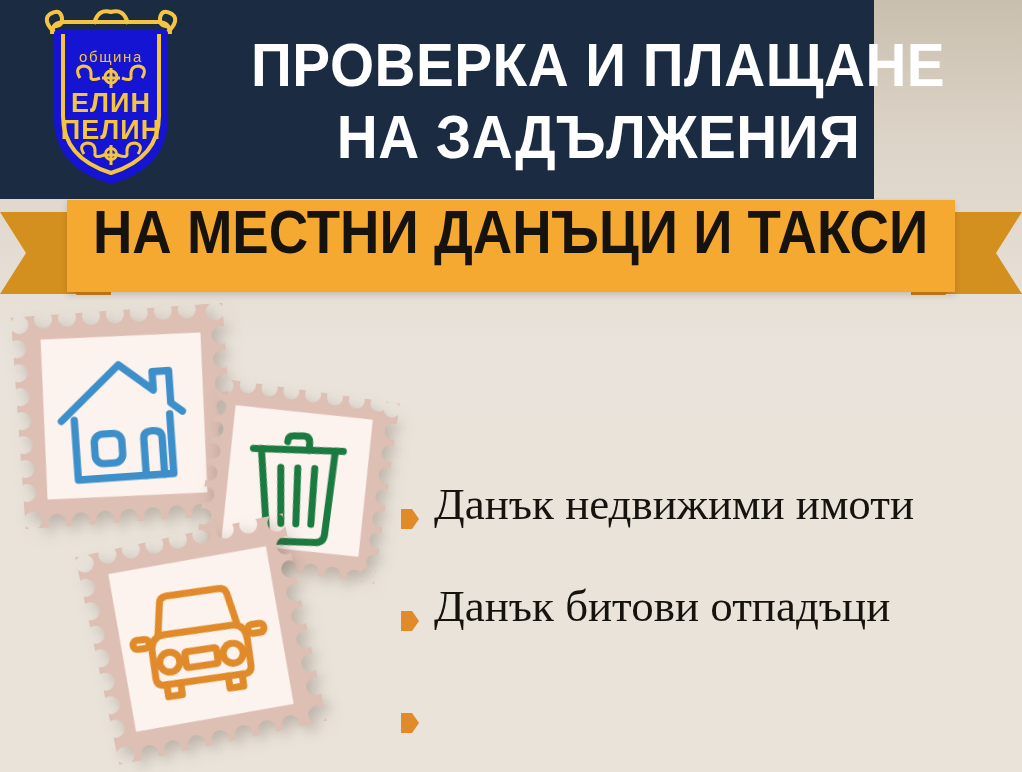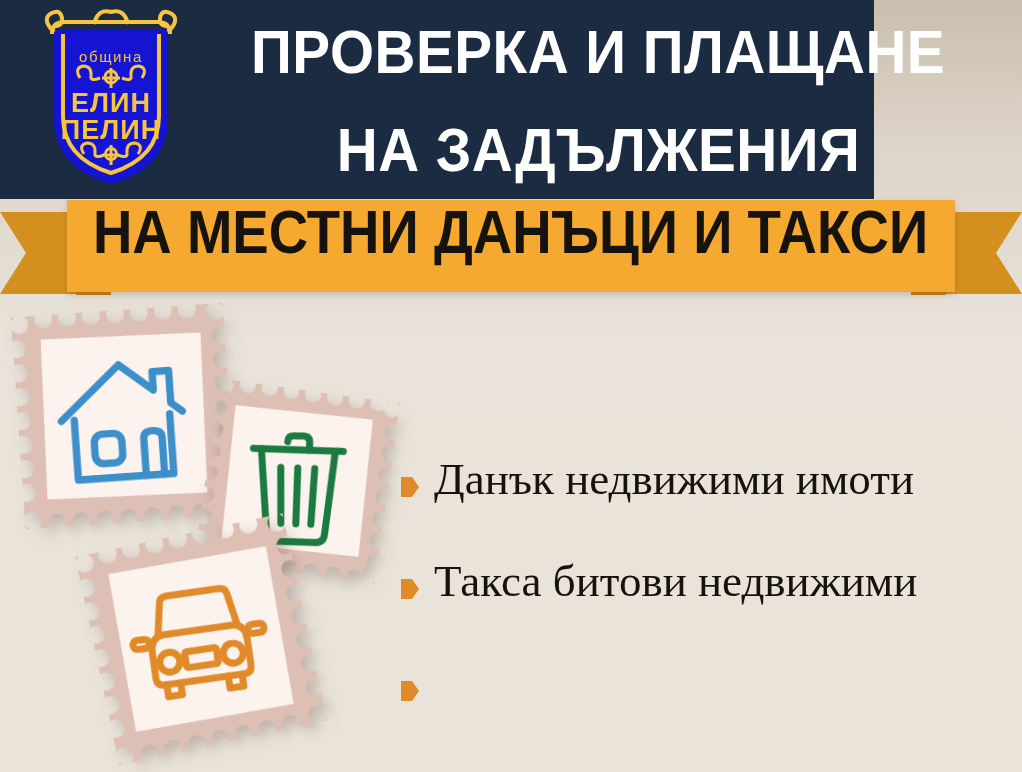--- a/index.html
+++ b/index.html
@@ -18,21 +18,21 @@
     position:absolute;left:0;top:0;width:874px;height:199px;
     background:#1b2c42;z-index:5;
   }
   .logo-wrap{
     position:absolute;left:36px;top:8px;width:150px;height:180px;
   }
   .logo-wrap svg{display:block;width:150px;height:180px;}
 
   .title-block{
     position:absolute;left:190px;top:16px;width:816px;height:170px;
-    display:flex;flex-direction:column;align-items:center;justify-content:space-between;
+    display:flex;flex-direction:column;align-items:center;justify-content:center;
   }
   .title-line{
     color:#ffffff;
     font-family:"Liberation Sans",sans-serif;
     font-weight:bold;
     font-size:61px;
     line-height:72px;
     letter-spacing:0.5px;
     transform:scaleX(0.93);
     transform-origin:center;
@@ -84,21 +84,21 @@
     filter:drop-shadow(5px 7px 7px rgba(90,70,55,0.30));
   }
   .stamp svg{display:block;}
 
   
   .bullets{
     position:absolute;left:400px;top:428px;width:610px;
     display:flex;flex-direction:column;
   }
   .bullet-row{
-    display:flex;align-items:center;
+    display:flex;align-items:flex-end;
     height:102px;
   }
   .bullet-mark{
     flex:0 0 auto;width:20px;height:22px;margin-top:16px;margin-right:14px;
   }
   .bullet-mark svg{display:block;}
   .bullet-text{
     color:#16130f;
     font-family:"Liberation Serif",serif;
     font-size:45px;
@@ -339,21 +339,21 @@
       </span>
       <span class="bullet-text">Данък недвижими имоти</span>
     </div>
 
     <div class="bullet-row">
       <span class="bullet-mark">
         <svg width="20" height="22" viewBox="0 0 20 22" xmlns="http://www.w3.org/2000/svg">
           <path d="M1 1 L12 1 L19 11 L12 21 L1 21 Z" fill="#e08a2a"></path>
         </svg>
       </span>
-      <span class="bullet-text">Такса битови недвижими</span>
+      <span class="bullet-text">Данък битови отпадъци</span>
     </div>
 
     <div class="bullet-row">
       <span class="bullet-mark">
         <svg width="20" height="22" viewBox="0 0 20 22" xmlns="http://www.w3.org/2000/svg">
           <path d="M1 1 L12 1 L19 11 L12 21 L1 21 Z" fill="#e08a2a"></path>
         </svg>
       </span>
     </div>
 

